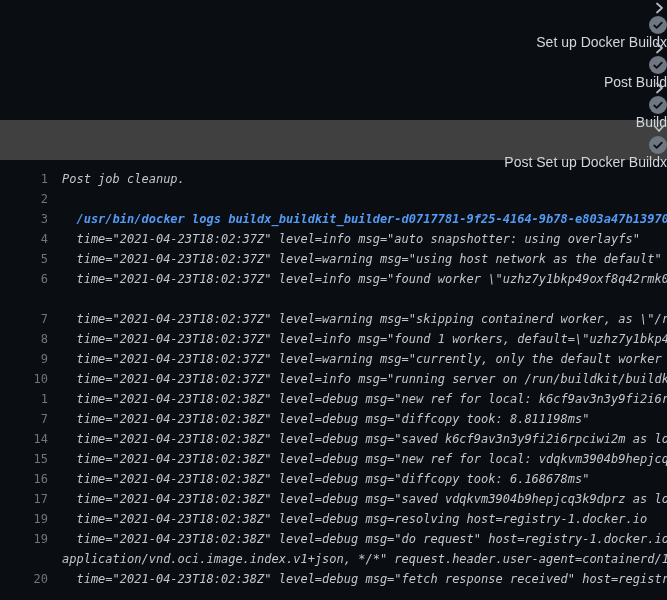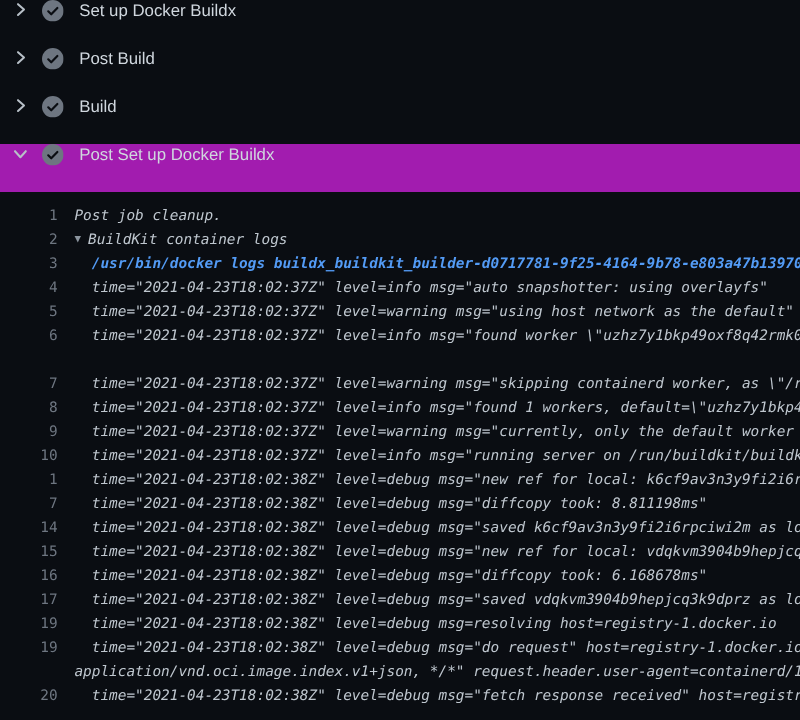--- a/index.html
+++ b/index.html
@@ -10,25 +10,26 @@
   .app {
     width: 667px; height: 600px;
     font-family: "Liberation Sans", sans-serif;
     color: #d0d7de;
   }
   
   .steps { width: 100%; }
   .step {
     height: 40px;
     display: flex;
-    align-items: flex-start;
+    align-items: flex-end;
     padding-left: 9px;
     cursor: pointer;
-  }
-  .step.expanded { background: #a21caf; }
+    flex-direction: column;
+  }
+  .step.expanded { background: #404040; }
   .chev {
     width: 16px; height: 16px; flex: none;
     display: flex; align-items: center; justify-content: center;
     color: #b7bfc7;
   }
   .check { margin-left: 10px; flex: none; display: flex; }
   .label { margin-left: 13px; font-size: 14px; color: #d0d7de; }
   
   .log {
     padding-top: 9px;
@@ -120,21 +121,20 @@
   </div>
 </section>
   <section class="log">
   <div class="line">
     <span class="num">1</span>
     <span class="txt">Post job cleanup.</span>
   </div>
 
   <div class="line">
     <span class="num">2</span>
-    <span class="txt"><span class="mk">▼</span>BuildKit container logs</span>
   </div>
 
   <div class="line">
     <span class="num">3</span>
     <span class="txt cmd">  /usr/bin/docker logs buildx_buildkit_builder-d0717781-9f25-4164-9b78-e803a47b13970</span>
   </div>
 
   <div class="line">
     <span class="num">4</span>
     <span class="txt">  time="2021-04-23T18:02:37Z" level=info msg="auto snapshotter: using overlayfs"</span>

